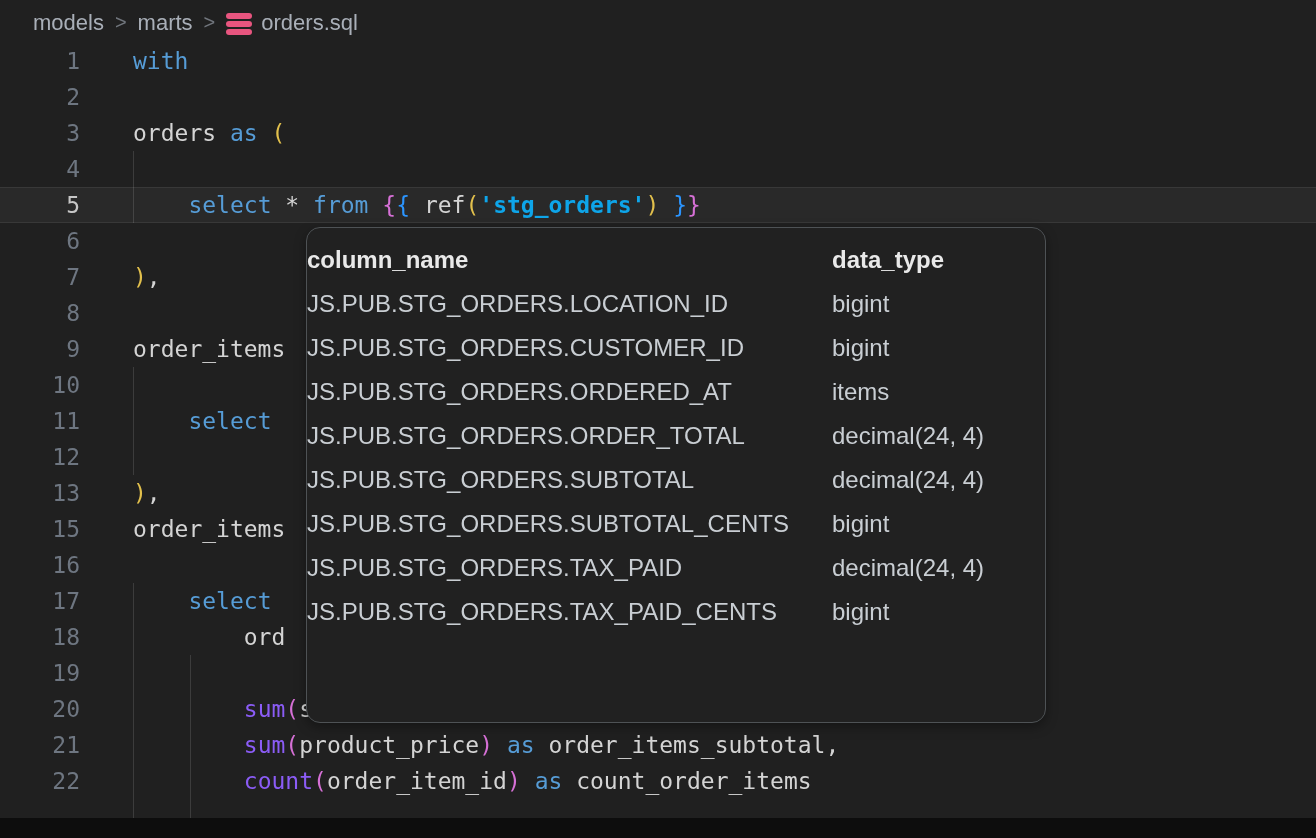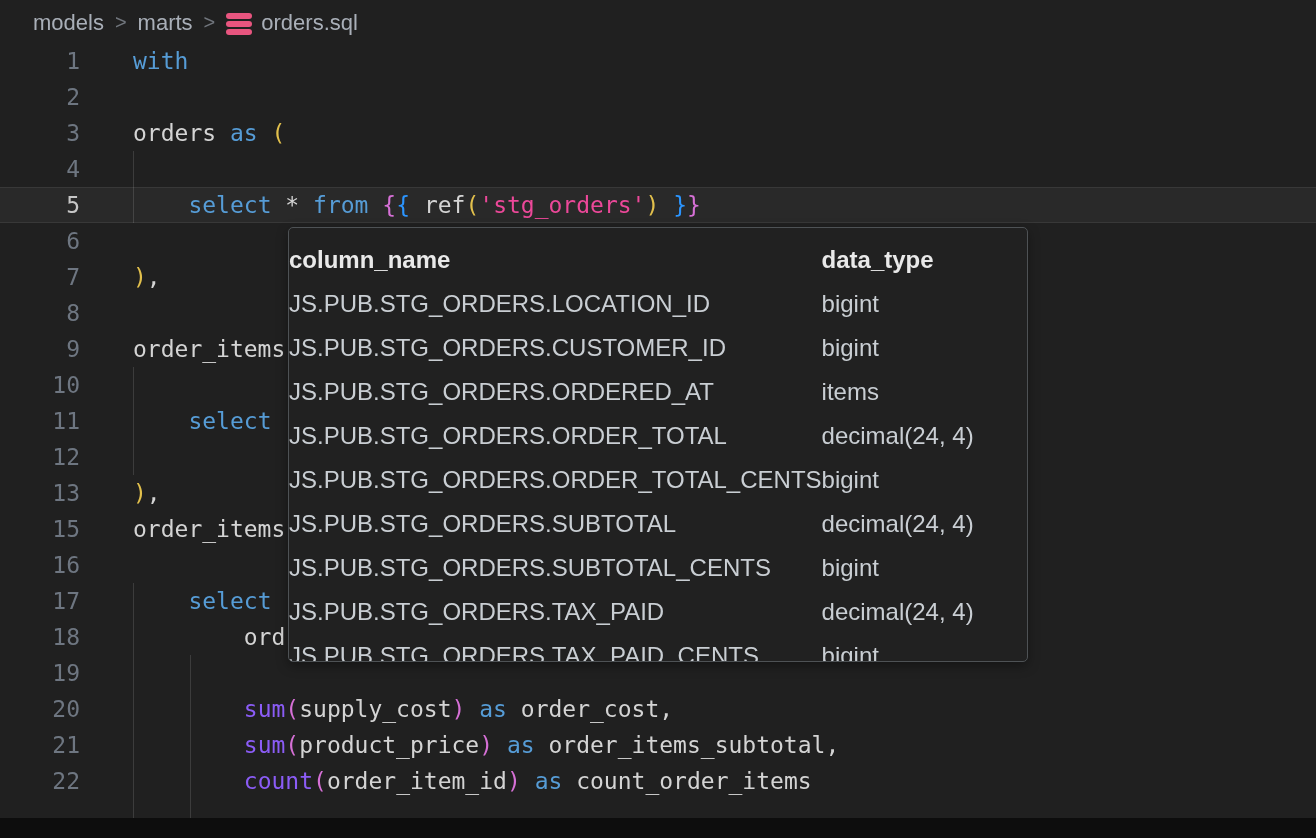--- a/index.html
+++ b/index.html
@@ -25,39 +25,39 @@
   .code-line{position:relative;height:36px;line-height:36px;white-space:pre;}
   .gutter{position:absolute;left:0;top:0;width:80px;text-align:right;
     color:#6e7681;-webkit-user-select:none;user-select:none;}
   .gutter.active{color:#c6c6c6;}
   .code-text{position:absolute;left:133px;top:0;white-space:pre;}
   .tok-kw{color:#569cd6;}
   .tok-pl{color:#d4d4d4;}
   .tok-b1{color:#e2c04c;}
   .tok-b2{color:#d670d6;}
   .tok-b3{color:#2b95ff;}
-  .tok-str{color:#ec4899;}
+  .tok-str{color:#0ea5e9;font-weight:bold;}
   .tok-fn{color:#8b5cf6;}
   .line-highlight{
     position:absolute;left:0;top:144px;width:1316px;height:36px;
     background:rgba(255,255,255,0.045);
     border-top:1px solid rgba(255,255,255,0.07);
     border-bottom:1px solid rgba(255,255,255,0.07);
     box-sizing:border-box;pointer-events:none;
   }
   .indent-guide{position:absolute;width:1px;background:rgba(255,255,255,0.13);pointer-events:none;}
   
   .g1{left:133px;top:108px;height:72px;}
   .g2{left:133px;top:324px;height:108px;}
   .g3{left:133px;top:540px;height:255px;}
   .g4{left:190px;top:612px;height:183px;}
   
   .hover-popup{
-    position:absolute;left:288px;top:227px;width:740px;height:435px;
-    background:#212121;border:1.5px solid #4e5255;border-radius:5px;
+    position:absolute;left:306px;top:227px;width:740px;height:496px;
+    background:#212121;border:1.5px solid #4e5255;border-radius:14px;
     box-sizing:border-box;z-index:10;overflow:hidden;
     font-family:"Liberation Sans",sans-serif;
     box-shadow:0 4px 12px rgba(0,0,0,0.35);
   }
   .hover-table{width:100%;border-collapse:collapse;margin-top:10px;}
   .hover-table th,.hover-table td{
     text-align:left;font-weight:normal;height:44px;padding:0;
     font-size:24px;color:#c9ced3;white-space:nowrap;
   }
   .hover-table th{font-weight:bold;color:#e9e9e9;}
@@ -140,24 +140,20 @@
           </tr>
           <tr>
             <td class="col-name">JS.PUB.STG_ORDERS.ORDERED_AT</td>
             <td>items</td>
           </tr>
           <tr>
             <td class="col-name">JS.PUB.STG_ORDERS.ORDER_TOTAL</td>
             <td>decimal(24, 4)</td>
           </tr>
           <tr>
-            <td class="col-name">JS.PUB.STG_ORDERS.ORDER_TOTAL_CENTS</td>
-            <td>bigint</td>
-          </tr>
-          <tr>
             <td class="col-name">JS.PUB.STG_ORDERS.SUBTOTAL</td>
             <td>decimal(24, 4)</td>
           </tr>
           <tr>
             <td class="col-name">JS.PUB.STG_ORDERS.SUBTOTAL_CENTS</td>
             <td>bigint</td>
           </tr>
           <tr>
             <td class="col-name">JS.PUB.STG_ORDERS.TAX_PAID</td>
             <td>decimal(24, 4)</td>

